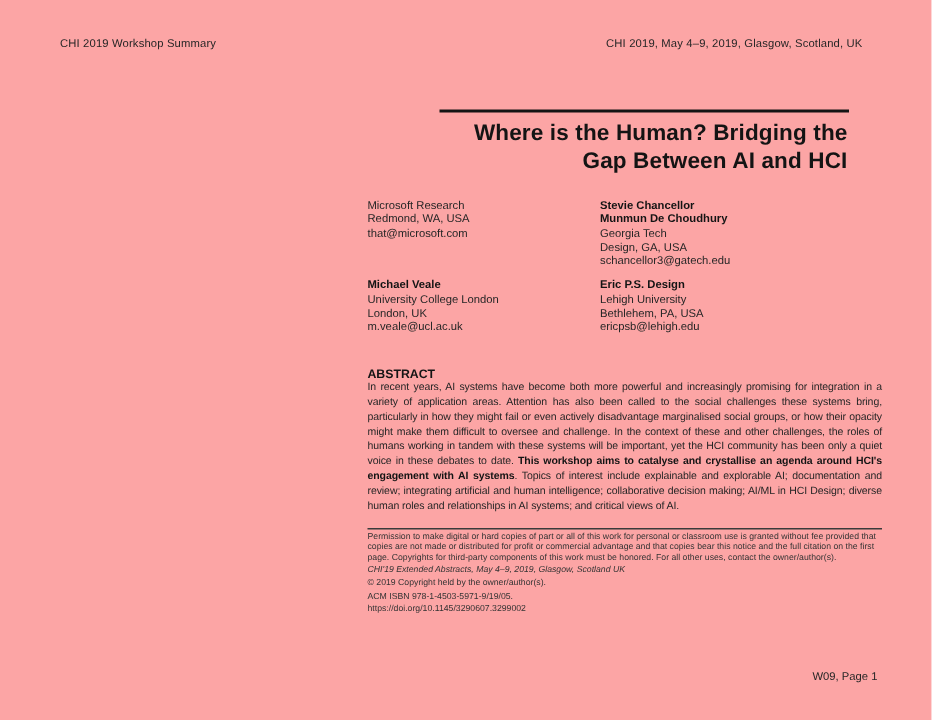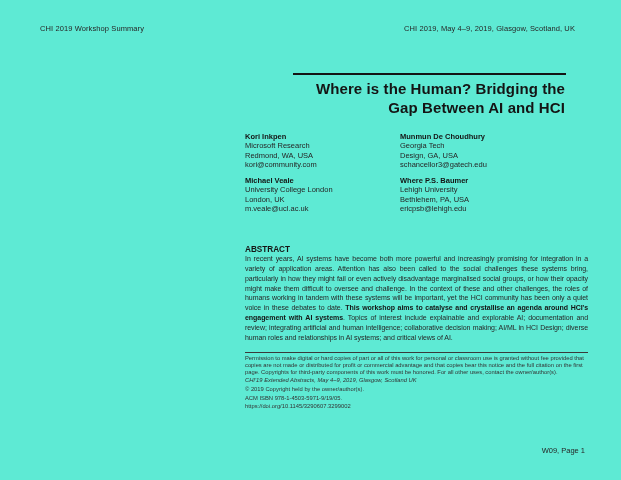--- a/index.html
+++ b/index.html
@@ -1,17 +1,17 @@
 <!DOCTYPE html>
 <html><head>
 <meta charset="utf-8">
 <style>
   html,body { margin:0; padding:0; background:#ffffff; }
   .page {
-    position:relative; width:621px; height:480px; background:#5eead4;
+    position:relative; width:621px; height:480px; background:#fca5a5;
     font-family:"Liberation Sans", sans-serif; color:#1f1f1f; overflow:hidden;
   }
   .hdr { position:absolute; top:24px; left:40px; right:46px; display:flex;
          justify-content:space-between; font-size:7.5px; color:#262626; letter-spacing:0.1px; }
   .title-rule { position:absolute; top:73px; left:293px; width:273px; height:2px; background:#141414; }
   .title { position:absolute; top:80px; left:293px; width:272px; margin:0;
            font-size:15px; line-height:18.6px; font-weight:bold; color:#141414; letter-spacing:0.1px;text-align:right; }
   .authors { position:absolute; top:132px; left:245px; width:335px;
              display:grid; grid-template-columns:155px 180px; row-gap:7px; }
   .author { font-size:7.5px; line-height:9.3px; color:#262626; }
@@ -37,39 +37,39 @@
     <span>CHI 2019 Workshop Summary</span>
     <span>CHI 2019, May 4–9, 2019, Glasgow, Scotland, UK</span>
   </div>
 
   <div class="title-rule"></div>
 
   <h1 class="title">Where is the Human? Bridging the Gap Between AI and HCI</h1>
 
   <div class="authors" id="authors-grid">
       <div class="author">
-        <div class="nm">Kori Inkpen</div>
         <div>Microsoft Research</div>
         <div>Redmond, WA, USA</div>
-        <div>kori@community.com</div>
+        <div>that@microsoft.com</div>
       </div>
       <div class="author">
+        <div class="nm">Stevie Chancellor</div>
         <div class="nm">Munmun De Choudhury</div>
         <div>Georgia Tech</div>
         <div>Design, GA, USA</div>
         <div>schancellor3@gatech.edu</div>
       </div>
       <div class="author">
         <div class="nm">Michael Veale</div>
         <div>University College London</div>
         <div>London, UK</div>
         <div>m.veale@ucl.ac.uk</div>
       </div>
       <div class="author">
-        <div class="nm">Where P.S. Baumer</div>
+        <div class="nm">Eric P.S. Design</div>
         <div>Lehigh University</div>
         <div>Bethlehem, PA, USA</div>
         <div>ericpsb@lehigh.edu</div>
       </div>
     </div>
 
   <div class="abs-h">ABSTRACT</div>
 
   <p class="abs-b"><span>In recent years, AI systems have become both more powerful and increasingly promising for integration in a variety of application areas. Attention has also been called to the social challenges these systems bring, particularly in how they might fail or even actively disadvantage marginalised social groups, or how their opacity might make them difficult to oversee and challenge. In the context of these and other challenges, the roles of humans working in tandem with these systems will be important, yet the HCI community has been only a quiet voice in these debates to date. </span><span class="b">This workshop aims to catalyse and crystallise an agenda around HCI's engagement with AI systems</span><span>. Topics of interest include explainable and explorable AI; documentation and review; integrating artificial and human intelligence; collaborative decision making; AI/ML in HCI Design; diverse human roles and relationships in AI systems; and critical views of AI.</span></p>
 

